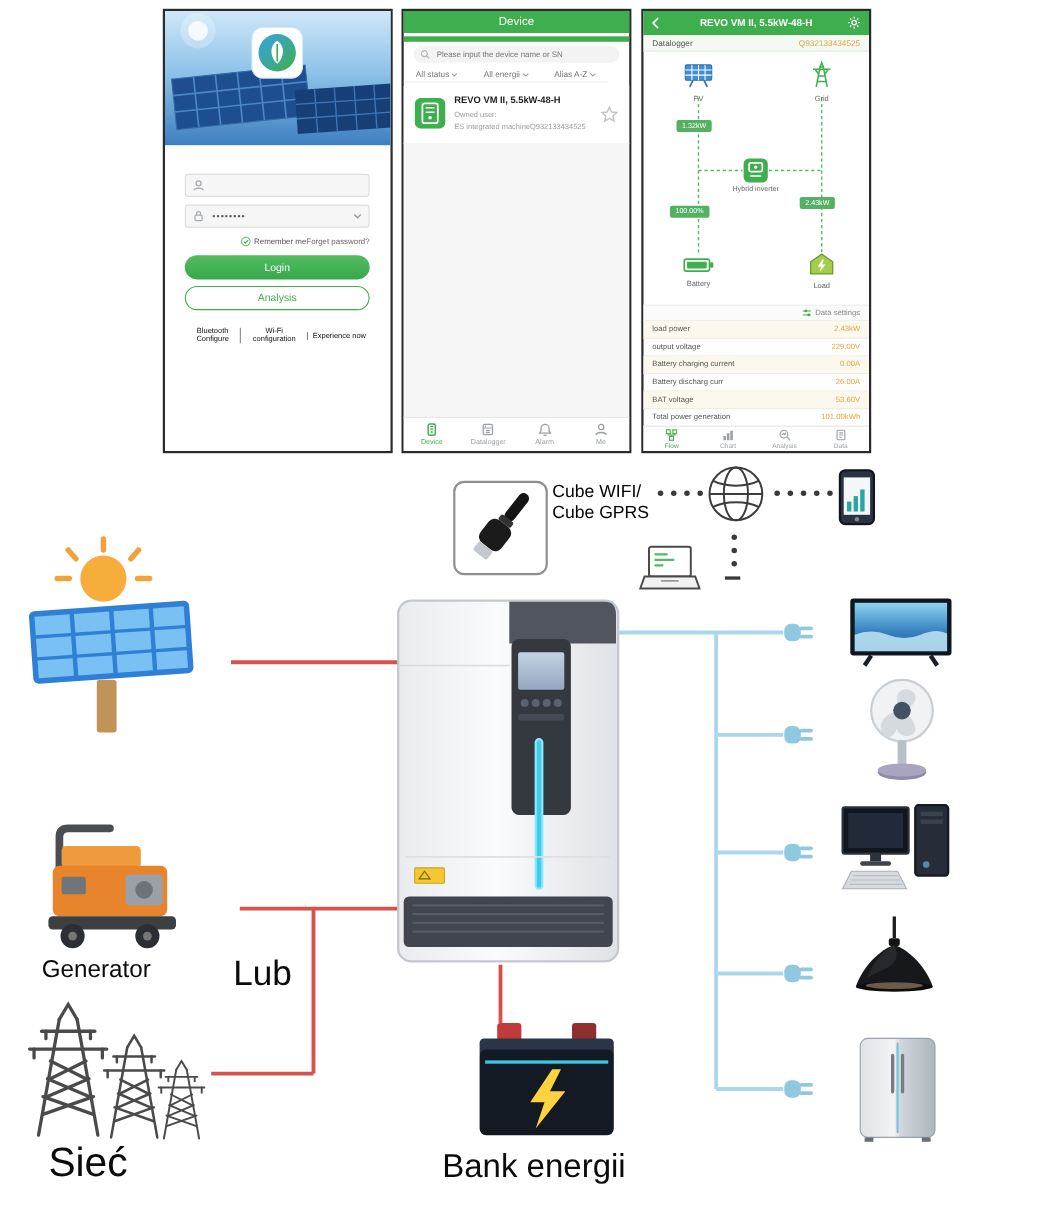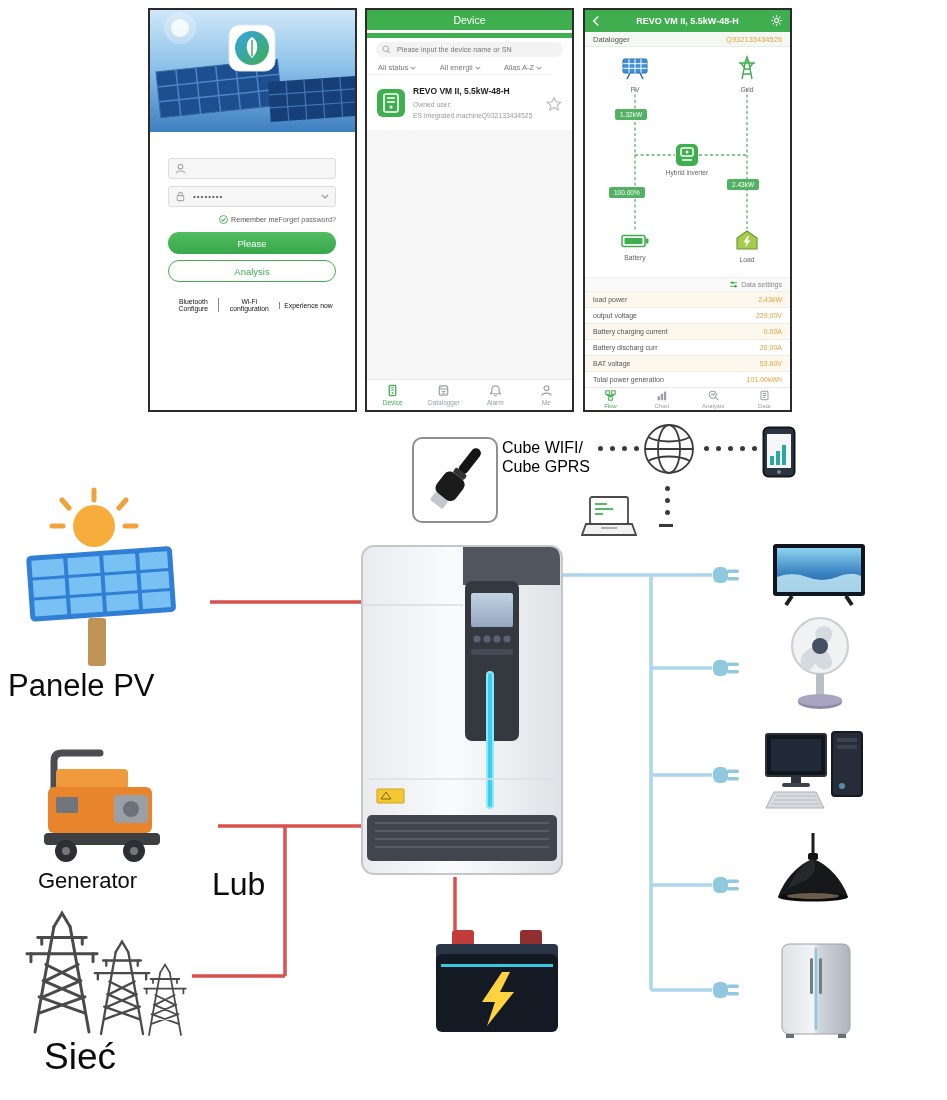--- a/index.html
+++ b/index.html
@@ -111,21 +111,21 @@
     <div class="abs" style="left:18px;top:203px;width:168px;height:12px;display:flex;align-items:center;justify-content:flex-end;">
       <span style="display:flex;align-items:center;gap:3px;">
         <svg width="9" height="9" viewBox="0 0 10 10">
           <circle cx="5" cy="5" r="4.4" fill="none" stroke="#3fae4e" stroke-width="1"></circle>
           <path d="M3,5.2 L4.5,6.6 L7.2,3.6" fill="none" stroke="#3fae4e" stroke-width="1.2"></path>
         </svg>
         <span style="font-size:7.2px;color:#555;">Remember me</span>
       </span>
       <span style="font-size:7.2px;color:#666;">Forget password?</span>
     </div>
-    <div class="abs" style="left:18px;top:222px;width:168px;height:22px;border-radius:11px;background:linear-gradient(180deg,#52bd60,#37a84a);color:#fff;display:flex;align-items:center;justify-content:center;font-size:9.5px;">Please</div>
+    <div class="abs" style="left:18px;top:222px;width:168px;height:22px;border-radius:11px;background:linear-gradient(180deg,#52bd60,#37a84a);color:#fff;display:flex;align-items:center;justify-content:center;font-size:9.5px;">Login</div>
     <div class="abs" style="left:18px;top:250px;width:166px;height:20px;border-radius:11px;background:#fff;border:1px solid #3fae4e;color:#3fae4e;display:flex;align-items:center;justify-content:center;font-size:9.5px;">Analysis</div>
     <div class="abs" style="left:4px;top:277px;width:197px;height:36px;display:flex;align-items:center;justify-content:center;">
       <span style="font-size:6.8px;color:#111;max-width:42px;text-align:center;padding:0 4px;">Bluetooth Configure</span>
       <span style="font-size:6.8px;color:#111;max-width:52px;text-align:center;padding:0 4px;border-left:1px solid #888;">Wi-Fi configuration</span>
       <span style="font-size:6.8px;color:#111;max-width:60px;text-align:center;padding:0 4px;border-left:1px solid #888;">Experience now</span>
     </div>
   </div>
 
   <div class="phone" style="left:365px;">
     <div class="ghead">
@@ -447,21 +447,20 @@
             <rect x="113" y="25" width="28" height="17"></rect>
           <rect x="5" y="45" width="32" height="16"></rect>
             <rect x="41" y="45" width="32" height="16"></rect>
             <rect x="77" y="45" width="32" height="16"></rect>
             <rect x="113" y="45" width="28" height="16"></rect>
         </g>
       </g>
       <rect x="72" y="132" width="18" height="48" rx="3" fill="#c09357"></rect>
     </svg>
   </div>
-  <div class="biglabel" style="left:8px;top:668px;font-size:31px;">Panele PV</div>
 
   <div class="abs art" style="left:36px;top:739px;">
     <svg width="132" height="130" viewBox="0 0 132 130">
       <path d="M18,52 V22 Q18,14 26,14 H64" stroke="#4a4e52" stroke-width="7" fill="none" stroke-linecap="round"></path>
       <rect x="20" y="30" width="72" height="20" rx="4" fill="#f09a3e"></rect>
       <rect x="12" y="48" width="104" height="46" rx="6" fill="#e8842c"></rect>
       <rect x="78" y="56" width="34" height="28" rx="4" fill="#9aa0a6"></rect>
       <circle cx="95" cy="70" r="8" fill="#6d7278"></circle>
       <rect x="20" y="58" width="22" height="16" rx="2" fill="#70757b"></rect>
       <rect x="8" y="94" width="116" height="12" rx="4" fill="#3c4043"></rect>
@@ -533,20 +532,21 @@
   <div class="abs art" style="left:432px;top:924px;">
     <svg width="130" height="114" viewBox="0 0 130 114">
       <rect x="20" y="6" width="22" height="18" rx="3" fill="#c23b3b"></rect>
       <rect x="88" y="6" width="22" height="18" rx="3" fill="#8f2f2f"></rect>
       <rect x="4" y="20" width="122" height="18" rx="4" fill="#2a3648"></rect>
       <rect x="4" y="30" width="122" height="78" rx="6" fill="#131a24"></rect>
       <rect x="9" y="40" width="112" height="3" fill="#3bc8de"></rect>
       <polygon points="70,48 50,78 63,78 55,102 82,68 68,68 78,48" fill="#ffd23f"></polygon>
     </svg>
   </div>
+  <div class="biglabel" style="left:402px;top:1044px;font-size:30px;">Bank energii</div>
 
   <div class="abs art" style="left:710px;top:564px;">
     <svg width="32" height="22" viewBox="0 0 32 22">
         <rect x="3" y="3" width="15" height="16" rx="6" fill="#90c8e0"></rect>
         <rect x="17" y="5.5" width="12" height="3.5" rx="1.7" fill="#90c8e0"></rect>
         <rect x="17" y="13" width="12" height="3.5" rx="1.7" fill="#90c8e0"></rect>
       </svg>
   </div>
   <div class="abs art" style="left:710px;top:657px;">
     <svg width="32" height="22" viewBox="0 0 32 22">

